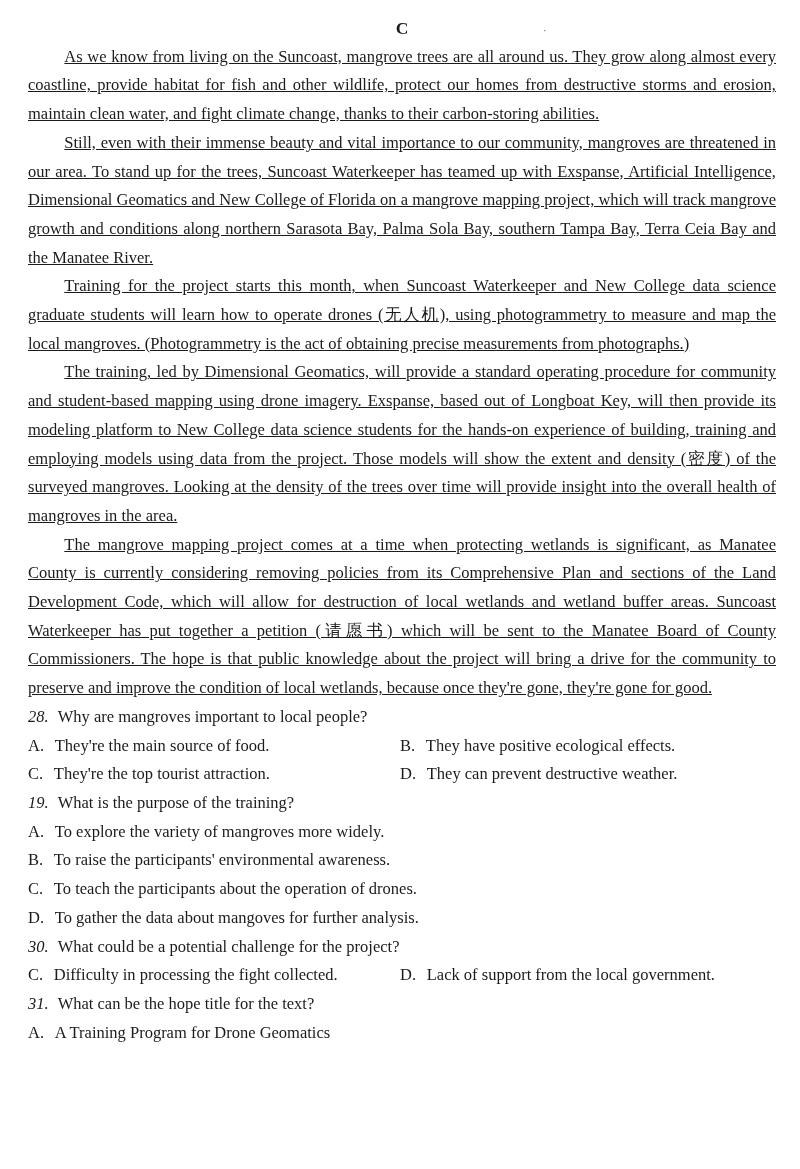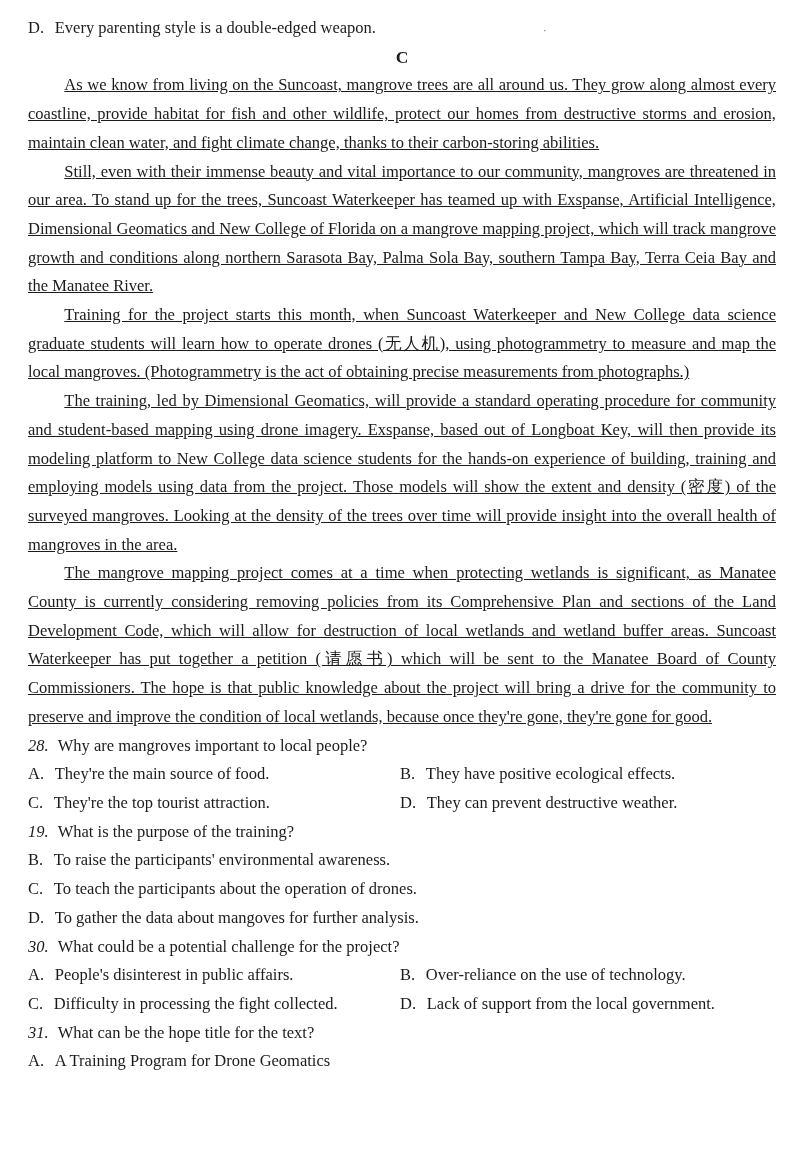--- a/index.html
+++ b/index.html
@@ -43,23 +43,20 @@
     color: #555555;
   }
 </style>
 </head>
 <body>
 
 <div class="page">
 
   <span class="stray-mark">·</span>
 
-  <div class="line">
-    <span class="letter">D.</span><span>Every parenting style is a double-edged weapon.</span>
-  </div>
 
   <h2 class="section-heading">C</h2>
 
   <p class="para">As we know from living on the Suncoast, mangrove trees are all around us. They grow along almost every coastline, provide habitat for fish and other wildlife, protect our homes from destructive storms and erosion, maintain clean water, and fight climate change, thanks to their carbon-storing abilities.</p>
   <p class="para">Still, even with their immense beauty and vital importance to our community, mangroves are threatened in our area. To stand up for the trees, Suncoast Waterkeeper has teamed up with Exspanse, Artificial Intelligence, Dimensional Geomatics and New College of Florida on a mangrove mapping project, which will track mangrove growth and conditions along northern Sarasota Bay, Palma Sola Bay, southern Tampa Bay, Terra Ceia Bay and the Manatee River.</p>
   <p class="para">Training for the project starts this month, when Suncoast Waterkeeper and New College data science graduate students will learn how to operate drones (无人机), using photogrammetry to measure and map the local mangroves. (Photogrammetry is the act of obtaining precise measurements from photographs.)</p>
   <p class="para">The training, led by Dimensional Geomatics, will provide a standard operating procedure for community and student-based mapping using drone imagery. Exspanse, based out of Longboat Key, will then provide its modeling platform to New College data science students for the hands-on experience of building, training and employing models using data from the project. Those models will show the extent and density (密度) of the surveyed mangroves. Looking at the density of the trees over time will provide insight into the overall health of mangroves in the area.</p>
   <p class="para">The mangrove mapping project comes at a time when protecting wetlands is significant, as Manatee County is currently considering removing policies from its Comprehensive Plan and sections of the Land Development Code, which will allow for destruction of local wetlands and wetland buffer areas. Suncoast Waterkeeper has put together a petition (请愿书) which will be sent to the Manatee Board of County Commissioners. The hope is that public knowledge about the project will bring a drive for the community to preserve and improve the condition of local wetlands, because once they're gone, they're gone for good.</p>
 
   <div class="question">
@@ -82,41 +79,36 @@
         <span class="letter">D.</span><span>They can prevent destructive weather.</span>
       </div>
     </div>
   </div>
 
   <div class="question">
     <div class="line">
       <span class="qnum">19.</span><span>What is the purpose of the training?</span>
     </div>
     <div class="line">
+      <span class="letter">A.</span><span>To explore the variety of mangroves more widely.</span>
+    </div>
+    <div class="line">
       <span class="letter">B.</span><span>To raise the participants' environmental awareness.</span>
     </div>
     <div class="line">
       <span class="letter">C.</span><span>To teach the participants about the operation of drones.</span>
     </div>
     <div class="line">
       <span class="letter">D.</span><span>To gather the data about mangoves for further analysis.</span>
     </div>
   </div>
 
   <div class="question">
     <div class="line">
       <span class="qnum">30.</span><span>What could be a potential challenge for the project?</span>
-    </div>
-    <div class="opt-row">
-      <div class="opt-left">
-        <span class="letter">A.</span><span>People's disinterest in public affairs.</span>
-      </div>
-      <div class="opt-right">
-        <span class="letter">B.</span><span>Over-reliance on the use of technology.</span>
-      </div>
     </div>
     <div class="opt-row">
       <div class="opt-left">
         <span class="letter">C.</span><span>Difficulty in processing the fight collected.</span>
       </div>
       <div class="opt-right">
         <span class="letter">D.</span><span>Lack of support from the local government.</span>
       </div>
     </div>
   </div>

